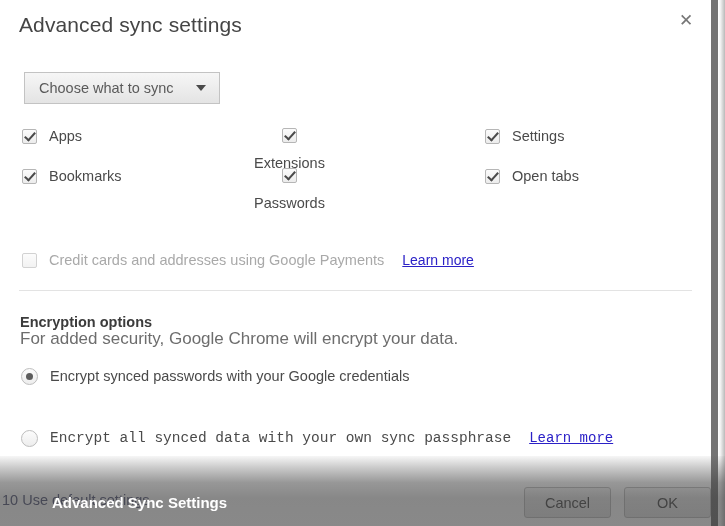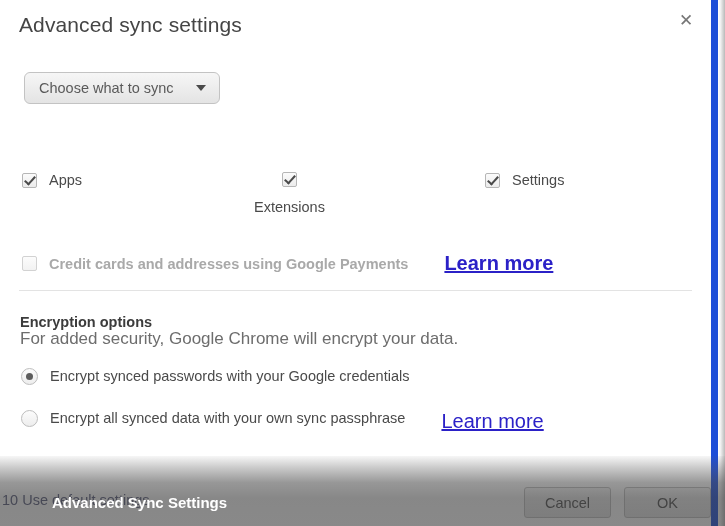--- a/index.html
+++ b/index.html
@@ -10,21 +10,21 @@
   body {
     font-family: "Liberation Sans", sans-serif;
     -webkit-font-smoothing: antialiased;
   }
 
   #screen {
     position: relative;
     width: 725px;
     height: 526px;
     overflow: hidden;
-    background: #1d4ed8;
+    background: #737373;
     box-sizing: border-box;
   }
 
   
   .page-edge {
     position: absolute;
     top: 0;
     right: 0;
     width: 7px;
     height: 526px;
@@ -71,21 +71,21 @@
     position: absolute;
     left: 24px;
     top: 72px;
     height: 32px;
     padding: 0 10px 0 14px;
     display: flex;
     align-items: center;
     gap: 22px;
     background: linear-gradient(to bottom, #f6f6f6 0%, #ededed 50%, #e4e4e4 100%);
     border: 1px solid #c3c3c3;
-    border-radius: 6px;
+    border-radius: 0;
     box-sizing: border-box;
     cursor: pointer;
   }
   .dropdown .dd-label {
     font-size: 14.5px;
     color: #5a5a5a;
   }
   .dd-caret {
     width: 0;
     height: 0;
@@ -105,21 +105,20 @@
   .cb-row {
     position: relative;
     height: 40px;
   }
   .cb-item {
     position: absolute;
     display: flex;
     align-items: center;
     gap: 12px;
     cursor: pointer;
-    margin-top: 44px;
   }
   .cb-item.col1 { left: 22px; }
   .cb-item.col2 { left: 254px; flex-direction: column; }
   .cb-item.col3 { left: 485px; align-items: center; }
 
   .checkbox {
     width: 15px;
     height: 15px;
     border: 1px solid #b6b6b6;
     border-radius: 2px;
@@ -150,29 +149,28 @@
   .cb-label.disabled { color: #a9a9a9; }
 
   
   .cc-row {
     position: absolute;
     left: 22px;
     top: 252px;
     display: flex;
     align-items: center;
     gap: 12px;
-    font-weight: bold;
   }
 
   .link {
     color: #2b21c7;
     text-decoration: underline;
-    font-size: 20px;
-    cursor: pointer;
-    margin-left: 24px;
+    font-size: 14px;
+    cursor: pointer;
+    margin-left: 6px;
   }
 
   
   .divider {
     position: absolute;
     left: 19px;
     top: 290px;
     width: 673px;
     height: 1px;
     background: #e3e3e3;
@@ -198,21 +196,21 @@
 
   .radio-row {
     position: absolute;
     left: 21px;
     display: flex;
     align-items: flex-start;
     gap: 12px;
     cursor: pointer;
   }
   .radio-row.r1 { top: 368px; }
-  .radio-row.r2 { top: 410px; }
+  .radio-row.r2 { top: 430px; font-family: Liberation Mono, monospace; }
 
   .radio {
     width: 17px;
     height: 17px;
     border-radius: 50%;
     border: 1px solid #bdbdbd;
     background: linear-gradient(to bottom, #fcfcfc 0%, #ededed 100%);
     position: relative;
     flex: 0 0 auto;
     box-sizing: border-box;
@@ -316,20 +314,34 @@
           <span class="checkbox checked"></span>
           <span class="cb-label">Extensions</span>
         </div>
         <div class="cb-item col3">
           <span class="checkbox checked"></span>
           <span class="cb-label">Settings</span>
         </div>
       </div>
 
 
+      <div class="cb-row">
+        <div class="cb-item col1">
+          <span class="checkbox checked"></span>
+          <span class="cb-label">Bookmarks</span>
+        </div>
+        <div class="cb-item col2">
+          <span class="checkbox checked"></span>
+          <span class="cb-label">Passwords</span>
+        </div>
+        <div class="cb-item col3">
+          <span class="checkbox checked"></span>
+          <span class="cb-label">Open tabs</span>
+        </div>
+      </div>
 
     </div>
 
     <div class="cc-row">
       <span class="checkbox disabled"></span>
       <span class="cb-label disabled">Credit cards and addresses using Google Payments</span>
       <span class="link">Learn more</span>
     </div>
 
     <div class="divider"></div>

